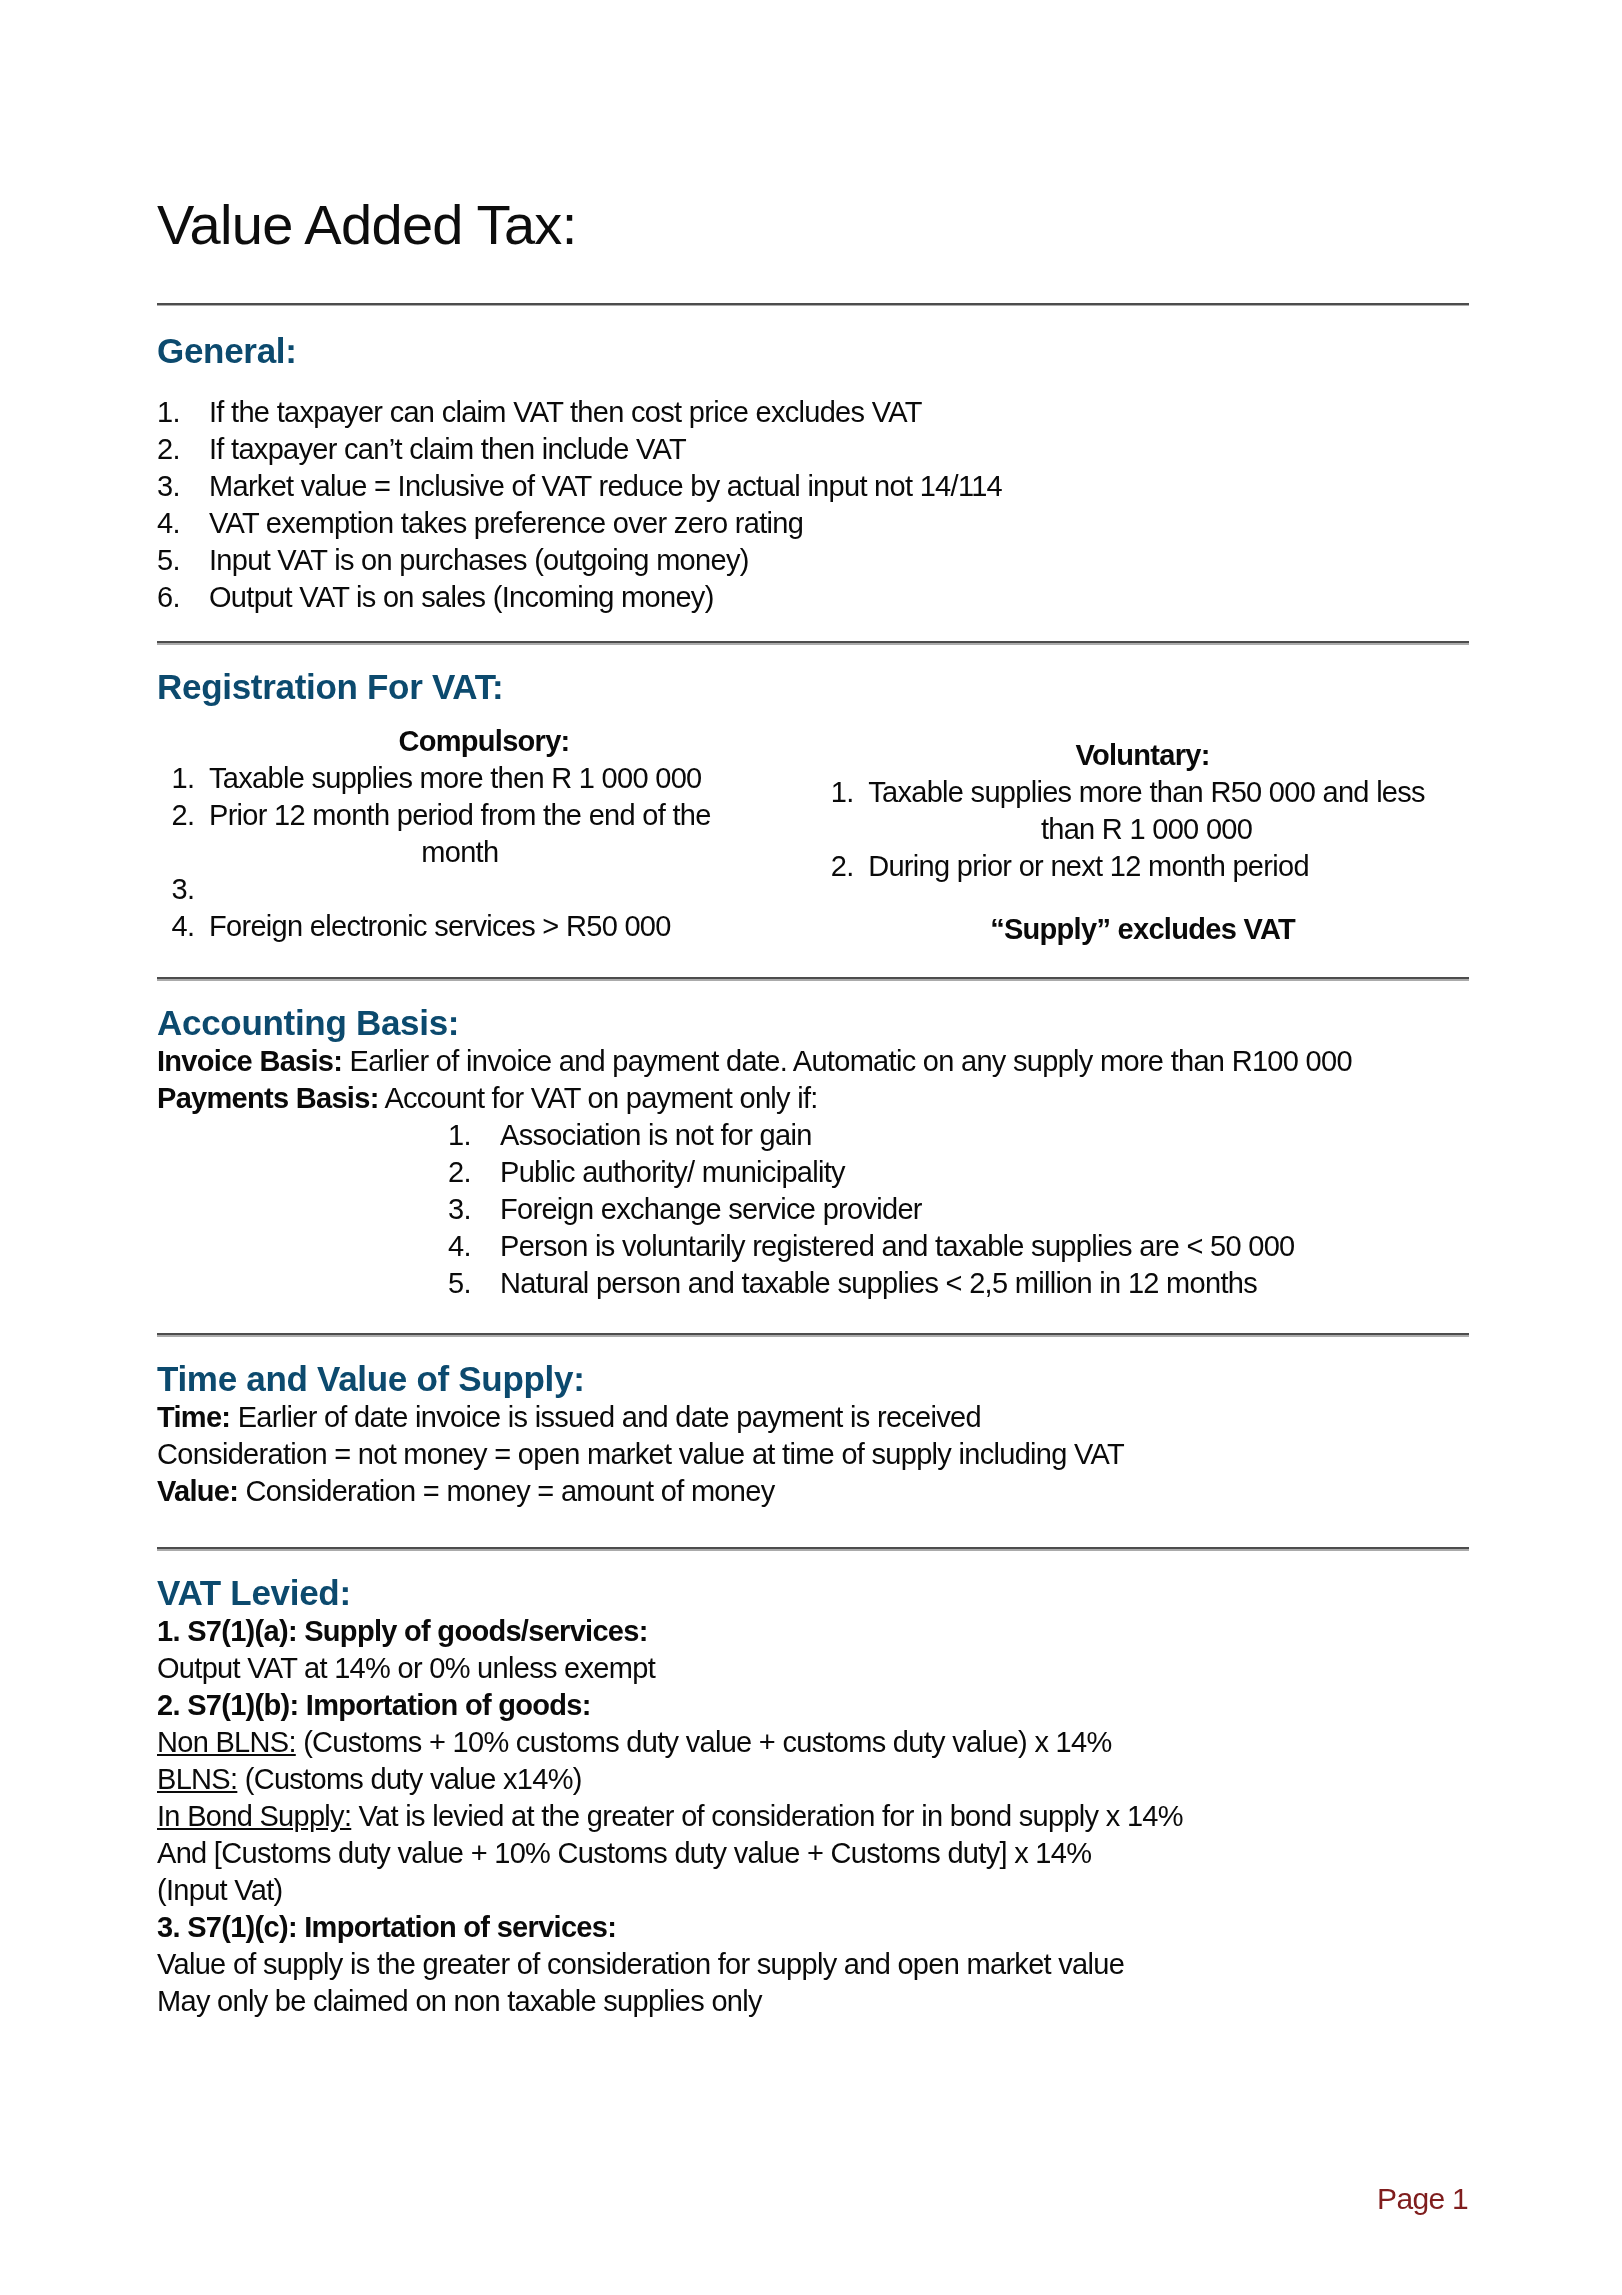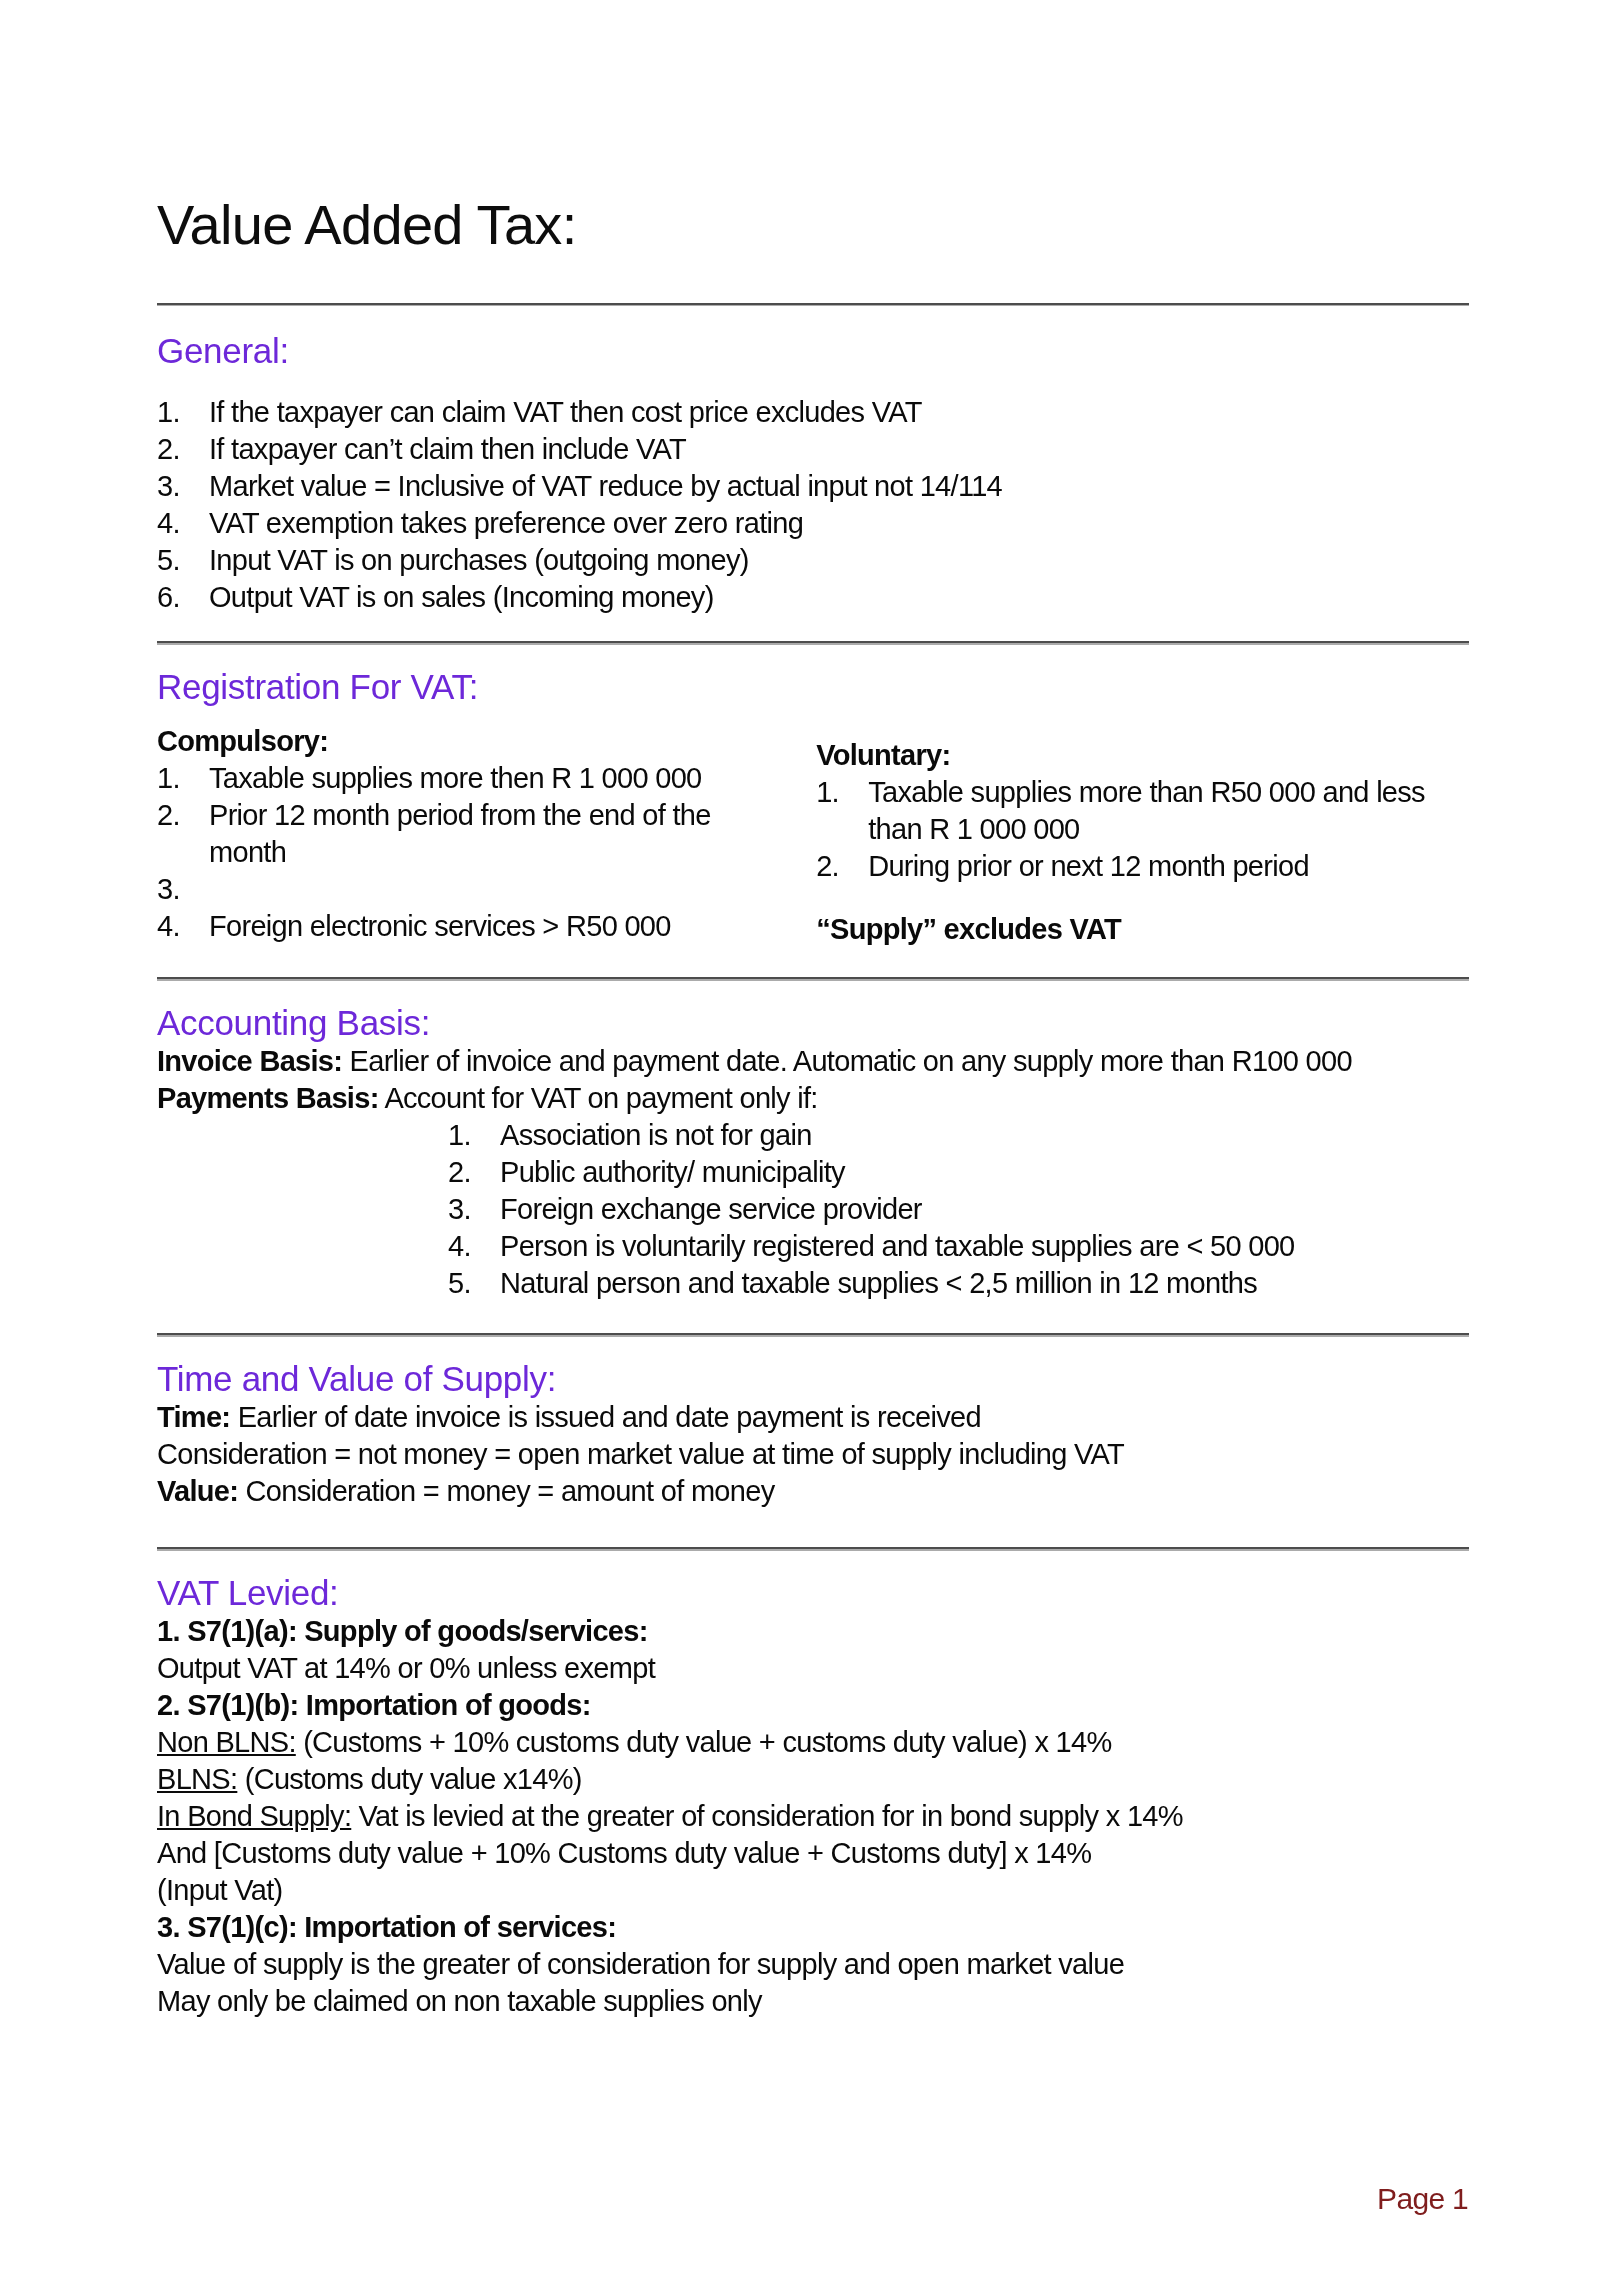--- a/index.html
+++ b/index.html
@@ -34,29 +34,29 @@
   }
   .rule.r1 { margin-top: 48px; }
   .rule.r2 { margin-top: 25px; }
   .rule.r3 { margin-top: 29px; }
   .rule.r4 { margin-top: 31px; }
   .rule.r5 { margin-top: 37px; }
   h2.sec {
     margin: 21.6px 0 0 0;
     font-size: 35px;
     line-height: 41px;
-    font-weight: 400;
-    color: #6d28d9;
+    font-weight: 700;
+    color: #0c4a6e;
     letter-spacing: -0.3px;
   }
   h2.sec.first { margin-top: 23.6px; }
   .body-txt, .li, p.line { font-size: 29px; line-height: 37px; }
   p.line { margin: 0; }
   .mt-list { margin-top: 23.6px; }
-  .mt-cols { margin-top: 15.7px; }
+  .mt-cols { margin-top: 15.7px; text-align: center; }
   .mt-p    { margin-top: 15px; }
   .mt-p2   { margin-top: 14.4px; }
   .li { display: flex; }
   .num {
     flex: 0 0 52px;
     min-width: 52px;
   }
   .txt { white-space: pre-line; }
   .b { font-weight: 700; }
   .u { text-decoration: underline; }

